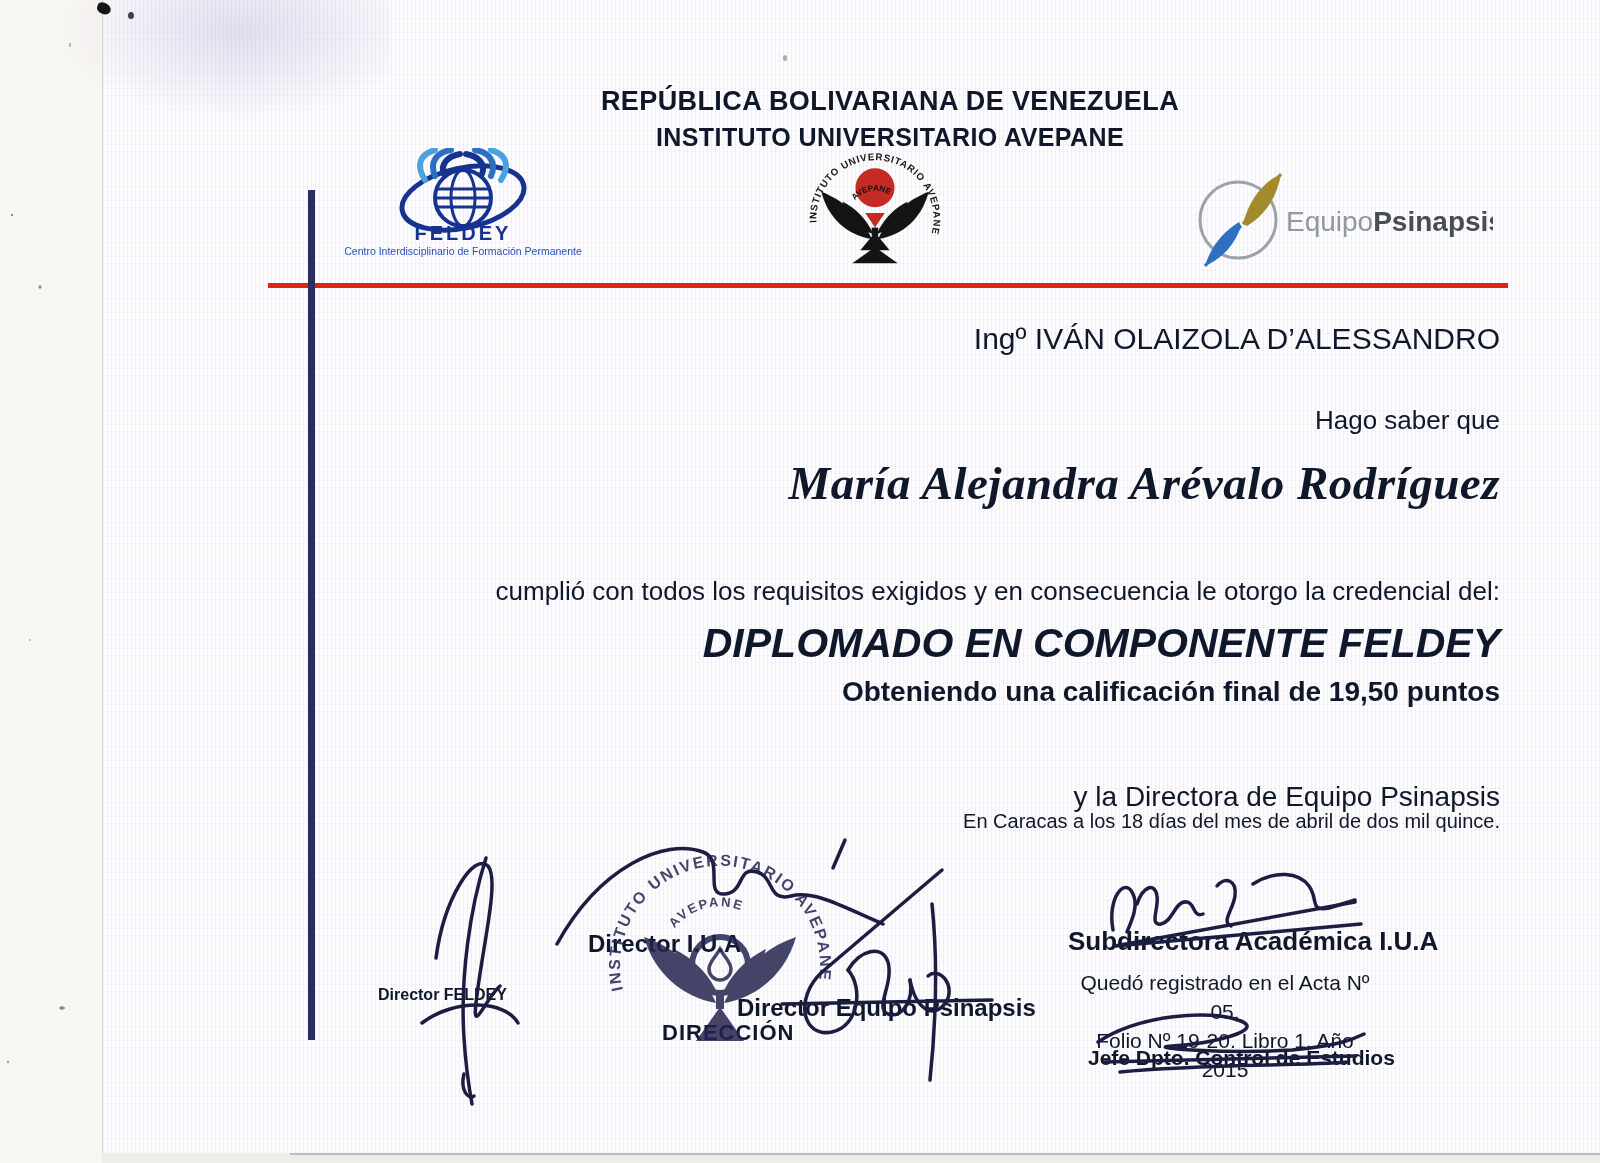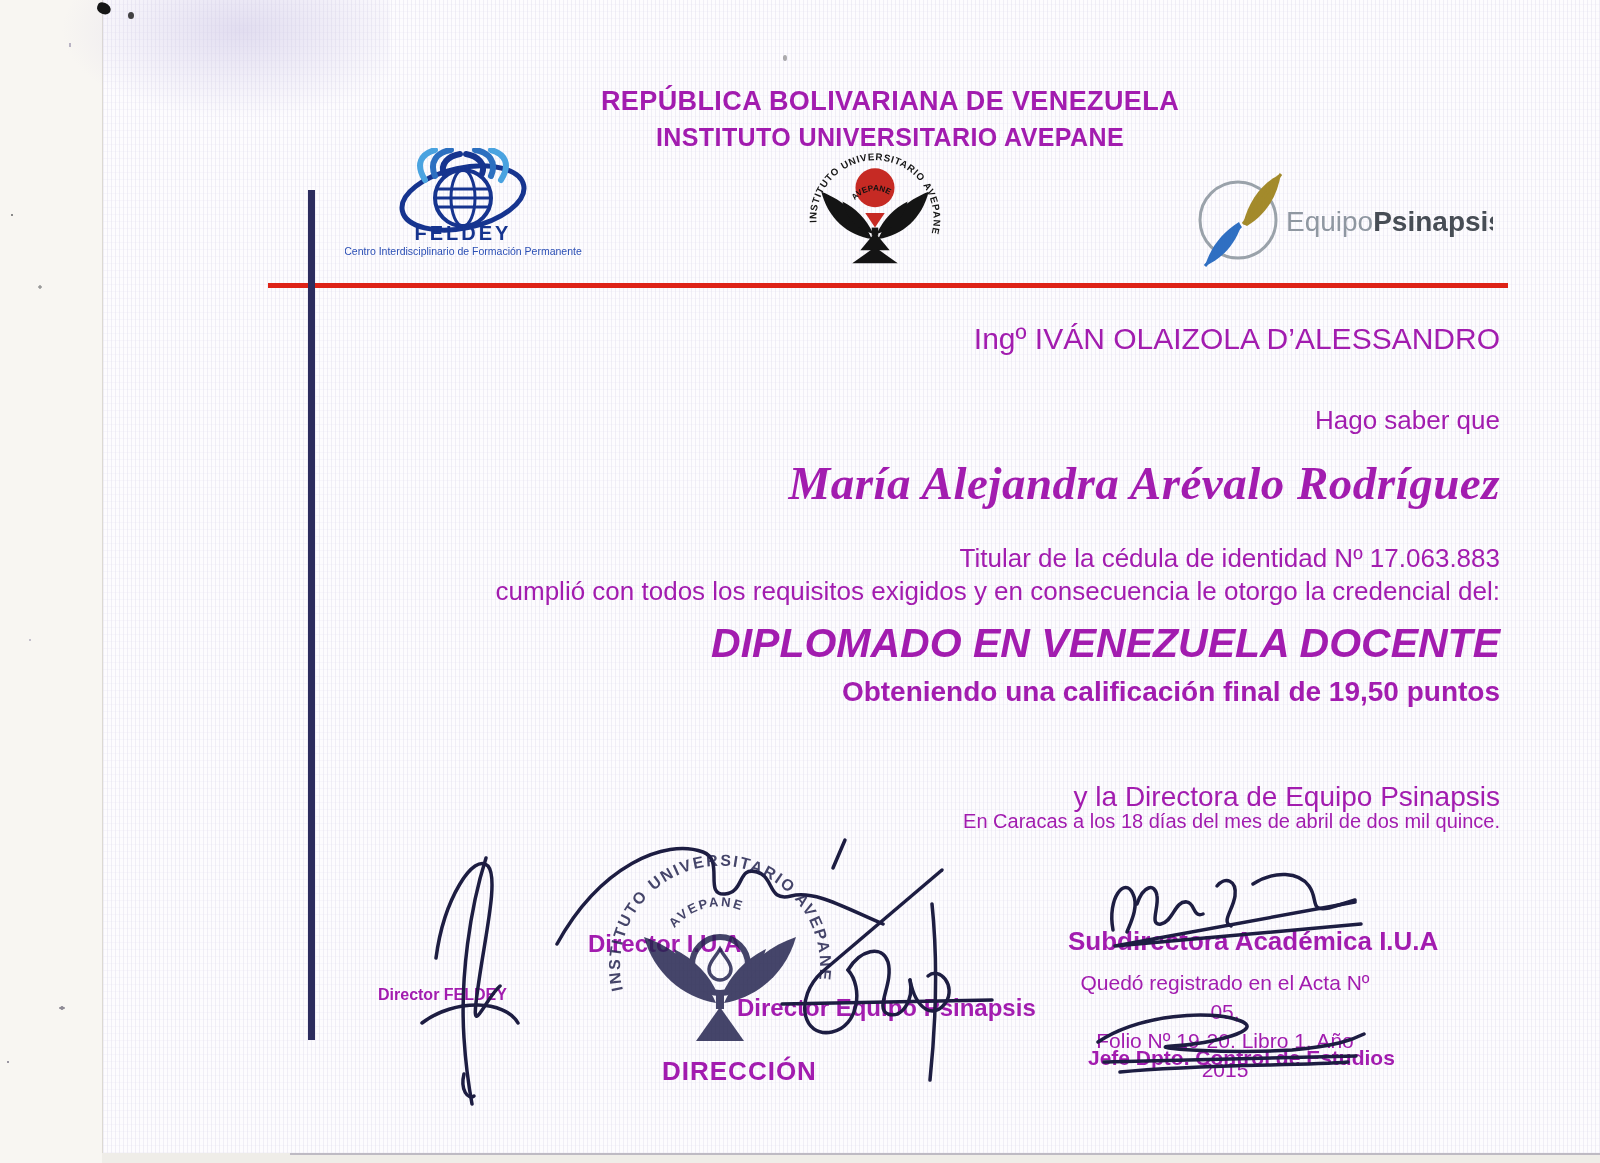--- a/index.html
+++ b/index.html
@@ -1,17 +1,17 @@
 <!DOCTYPE html>
 <html><head>
 <meta charset="utf-8">
 <style>
   html,body{margin:0;padding:0;background:#e9e6e0;}
   #canvas{position:relative;width:1600px;height:1163px;overflow:hidden;
-          background:#efede8;font-family:"Liberation Sans",sans-serif;color:#a21caf;}
+          background:#efede8;font-family:"Liberation Sans",sans-serif;color:#0f172a;}
   .abs{position:absolute;}
   
   #scan-strip{left:0;top:0;width:102px;height:1163px;background-color:#f8f6f2;
     background-image:
       radial-gradient(3px 3px at 40px 287px,#9a9a9a 50%,transparent 60%),
       radial-gradient(2px 2px at 12px 215px,#8a8a8a 50%,transparent 60%),
       radial-gradient(5px 3px at 62px 1008px,#8f8b95 50%,transparent 60%),
       radial-gradient(2px 2px at 8px 1062px,#9a97a2 50%,transparent 60%),
       radial-gradient(2px 4px at 70px 45px,#b9b4c4 50%,transparent 60%),
       radial-gradient(2px 2px at 30px 640px,#c4c0cc 50%,transparent 60%);}
@@ -44,21 +44,21 @@
   #diploma-title{top:620px;font-size:41px;font-weight:bold;font-style:italic;}
   #grade-line{top:676px;font-size:28px;font-weight:bold;}
   #att1{top:747px;font-size:24px;}
   #att2{top:781px;font-size:28px;}
   #att3{top:810px;font-size:20px;}
   
   .siglabel{font-weight:bold;white-space:nowrap;}
   #lbl-feldey{left:378px;top:986px;font-size:16px;text-align:center;}
   #lbl-iua{left:588px;top:930px;font-size:24px;}
   #lbl-psi{left:737px;top:994px;font-size:24px;}
-  #lbl-direccion{left:662px;top:1020px;font-size:26px;letter-spacing:1px;margin-top:36px;}
+  #lbl-direccion{left:662px;top:1020px;font-size:22px;letter-spacing:1px;}
   #lbl-sub{left:1068px;top:926px;font-size:26px;}
   #registry{left:1080px;top:968px;width:290px;text-align:center;font-size:21px;line-height:29px;}
   #lbl-jefe{left:1088px;top:1046px;font-size:21px;}
   svg{display:block;}
   .ink{stroke:#1d1d42;stroke-width:3.5;fill:none;stroke-linecap:round;stroke-linejoin:round;}
 </style>
 </head>
 <body>
 
 <div id="canvas">
@@ -136,23 +136,22 @@
       <tspan fill="#8f97a1">Equipo</tspan><tspan fill="#474d55" font-weight="bold">Psinapsis</tspan>
     </text>
   </svg>
 
   <div class="abs" id="red-line"></div>
   <div class="abs" id="navy-line"></div>
 
   <div class="abs line" id="director-name">Ingº  IVÁN OLAIZOLA D’ALESSANDRO</div>
   <div class="abs line" id="intro-line">Hago saber que</div>
   <div class="abs line" id="recipient-name">María Alejandra Arévalo Rodríguez</div>
-  <div class="abs line" id="id-line">Titular de la cédula de identidad  Nº 17.063.883</div>
   <div class="abs line" id="compliance-line">cumplió con todos los requisitos exigidos y en consecuencia le otorgo la credencial del:</div>
-  <div class="abs line" id="diploma-title">DIPLOMADO EN VENEZUELA DOCENTE</div>
+  <div class="abs line" id="diploma-title">DIPLOMADO EN COMPONENTE FELDEY</div>
   <div class="abs line" id="grade-line">Obteniendo una calificación final de 19,50 puntos</div>
   <div class="abs line" id="att2">y la Directora de Equipo Psinapsis</div>
   <div class="abs line" id="att3">En Caracas a los 18 días del mes de abril de dos mil quince.</div>
 
   <div class="abs siglabel" id="lbl-feldey">Director FELDEY</div>
   <div class="abs siglabel" id="lbl-iua">Director I.U.A</div>
   <div class="abs siglabel" id="lbl-psi">Director Equipo Psinapsis</div>
   <div class="abs siglabel" id="lbl-direccion">DIRECCIÓN</div>
   <div class="abs siglabel" id="lbl-sub">Subdirectora Académica I.U.A</div>
   <div class="abs" id="registry">

